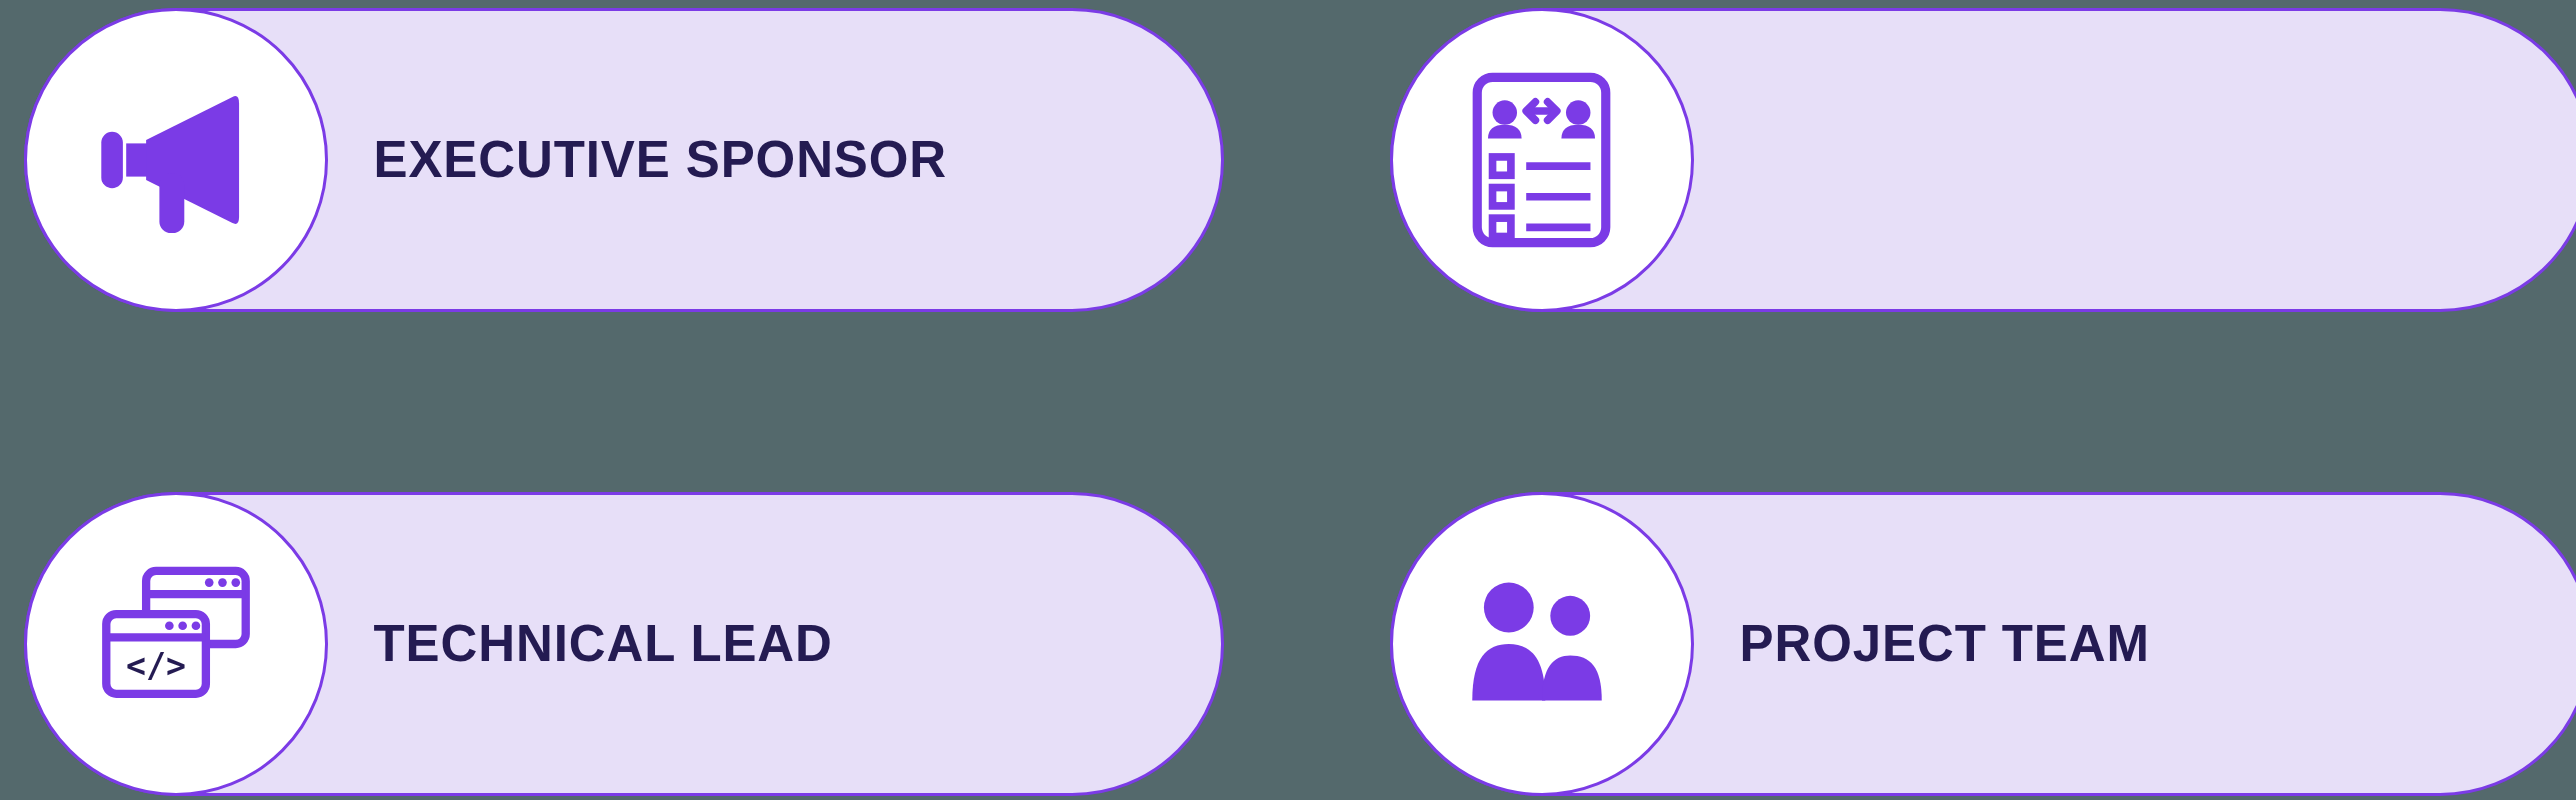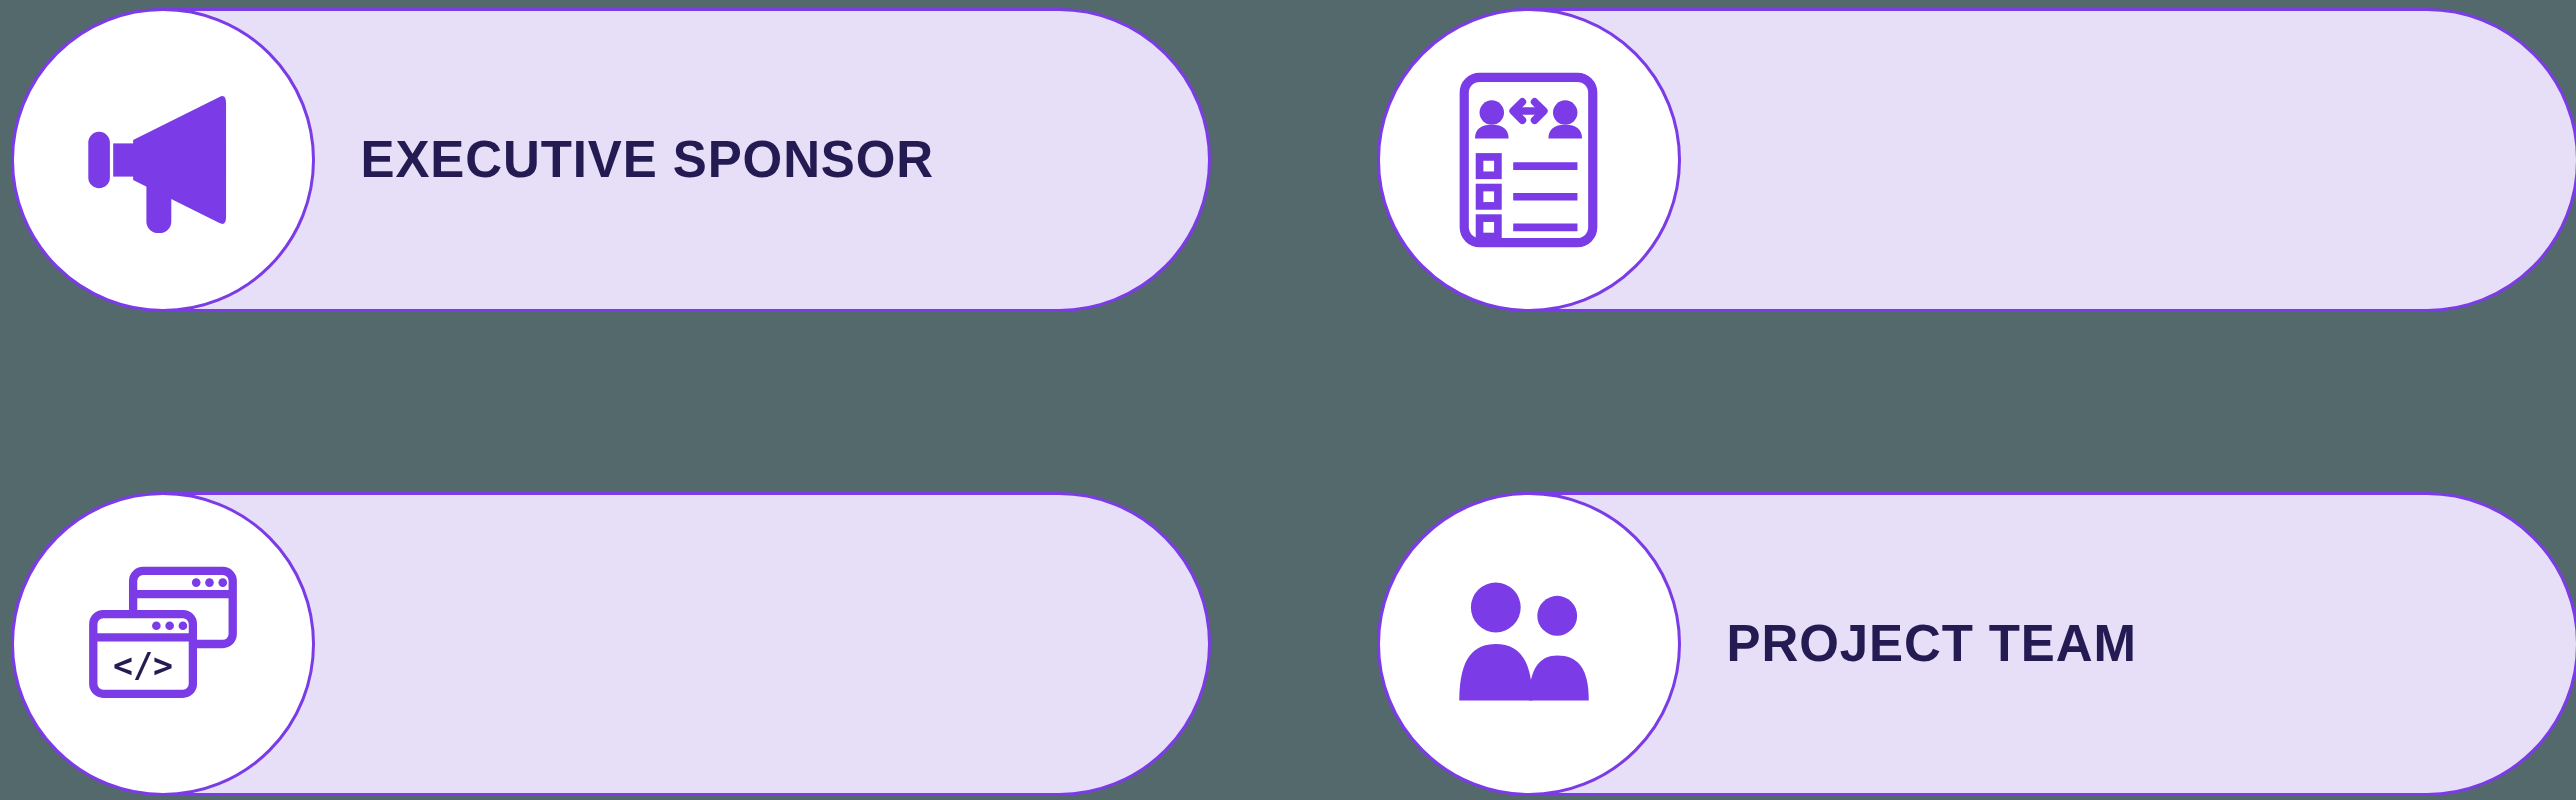--- a/index.html
+++ b/index.html
@@ -17,21 +17,21 @@
     overflow:hidden;
   }
   .canvas{
     position:relative;
     width:2576px;height:578px;
     display:grid;
     grid-template-columns:1200px 1202px;
     grid-template-rows:304px 304px;
     column-gap:166px;
     row-gap:180px;
-    padding:8px 0 0 11px;
+    padding:8px 0 0 24px;
   }
   .card{
     position:relative;
     background:var(--pill);
     border:3.5px solid var(--accent);
     border-radius:175px;
     display:flex;
     align-items:center;
     height:304px;
   }
@@ -116,20 +116,21 @@
         <rect x="8" y="32" width="60" height="48" rx="6" fill="#ffffff"></rect>
         <path d="M8 46 H68"></path>
         <g fill="currentColor" stroke="none">
           <circle cx="46" cy="39" r="2.6"></circle>
           <circle cx="54" cy="39" r="2.6"></circle>
           <circle cx="62" cy="39" r="2.6"></circle>
         </g>
         <text x="38" y="70" text-anchor="middle" stroke="none" fill="#241b52" font-family="DejaVu Sans Mono, monospace" font-size="20" font-weight="bold">&lt;/&gt;</text>
       </svg>
     </div>
+    <div class="label">TECHNICAL LEAD</div>
   </div>
 
   <div class="card">
     <div class="badge">
       <svg class="ic" width="166" height="140" viewBox="0 0 100 84" fill="currentColor">
         <circle cx="30" cy="20" r="15"></circle>
         <path d="M8 76 C8 50 17 42 30 42 C43 42 52 50 52 76 Z"></path>
         <circle cx="67" cy="25" r="12"></circle>
         <path d="M50 76 C50 56 57 49 67 49 C79 49 86 56 86 76 Z"></path>
       </svg>

